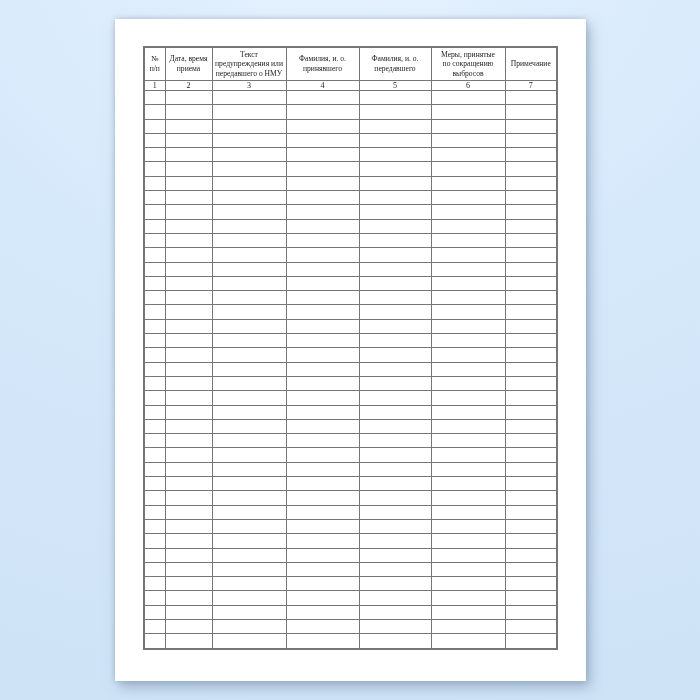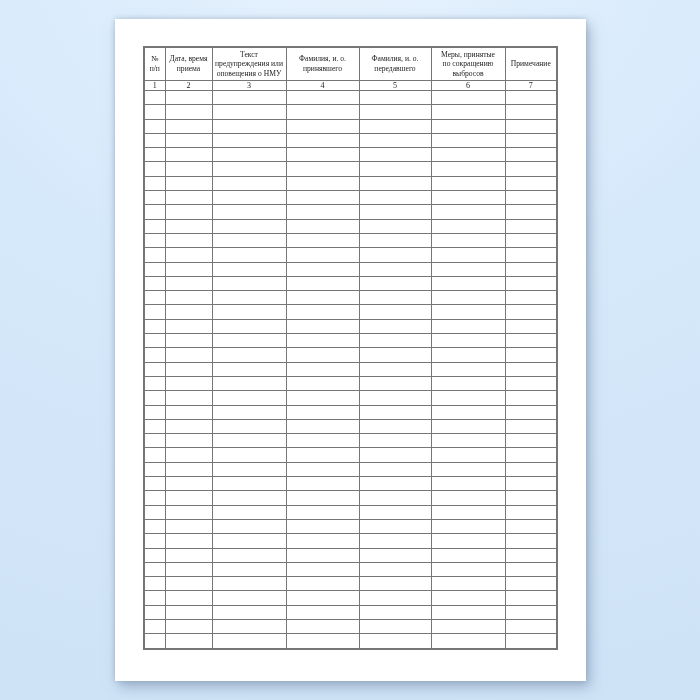--- a/index.html
+++ b/index.html
@@ -84,21 +84,21 @@
         <col class="c7">
     </colgroup>
     <thead>
       <tr>
         <th>№
 п/п</th>
         <th>Дата, время
 приема</th>
         <th>Текст
 предупреждения или
-оповещения о НМУ</th>
+передавшего о НМУ</th>
         <th>Фамилия, и. о.
 принявшего</th>
         <th>Фамилия, и. о.
 передавшего</th>
         <th>Меры, принятые
 по сокращению
 выбросов</th>
         <th>Примечание</th>
       </tr>
       <tr class="col-numbers">

